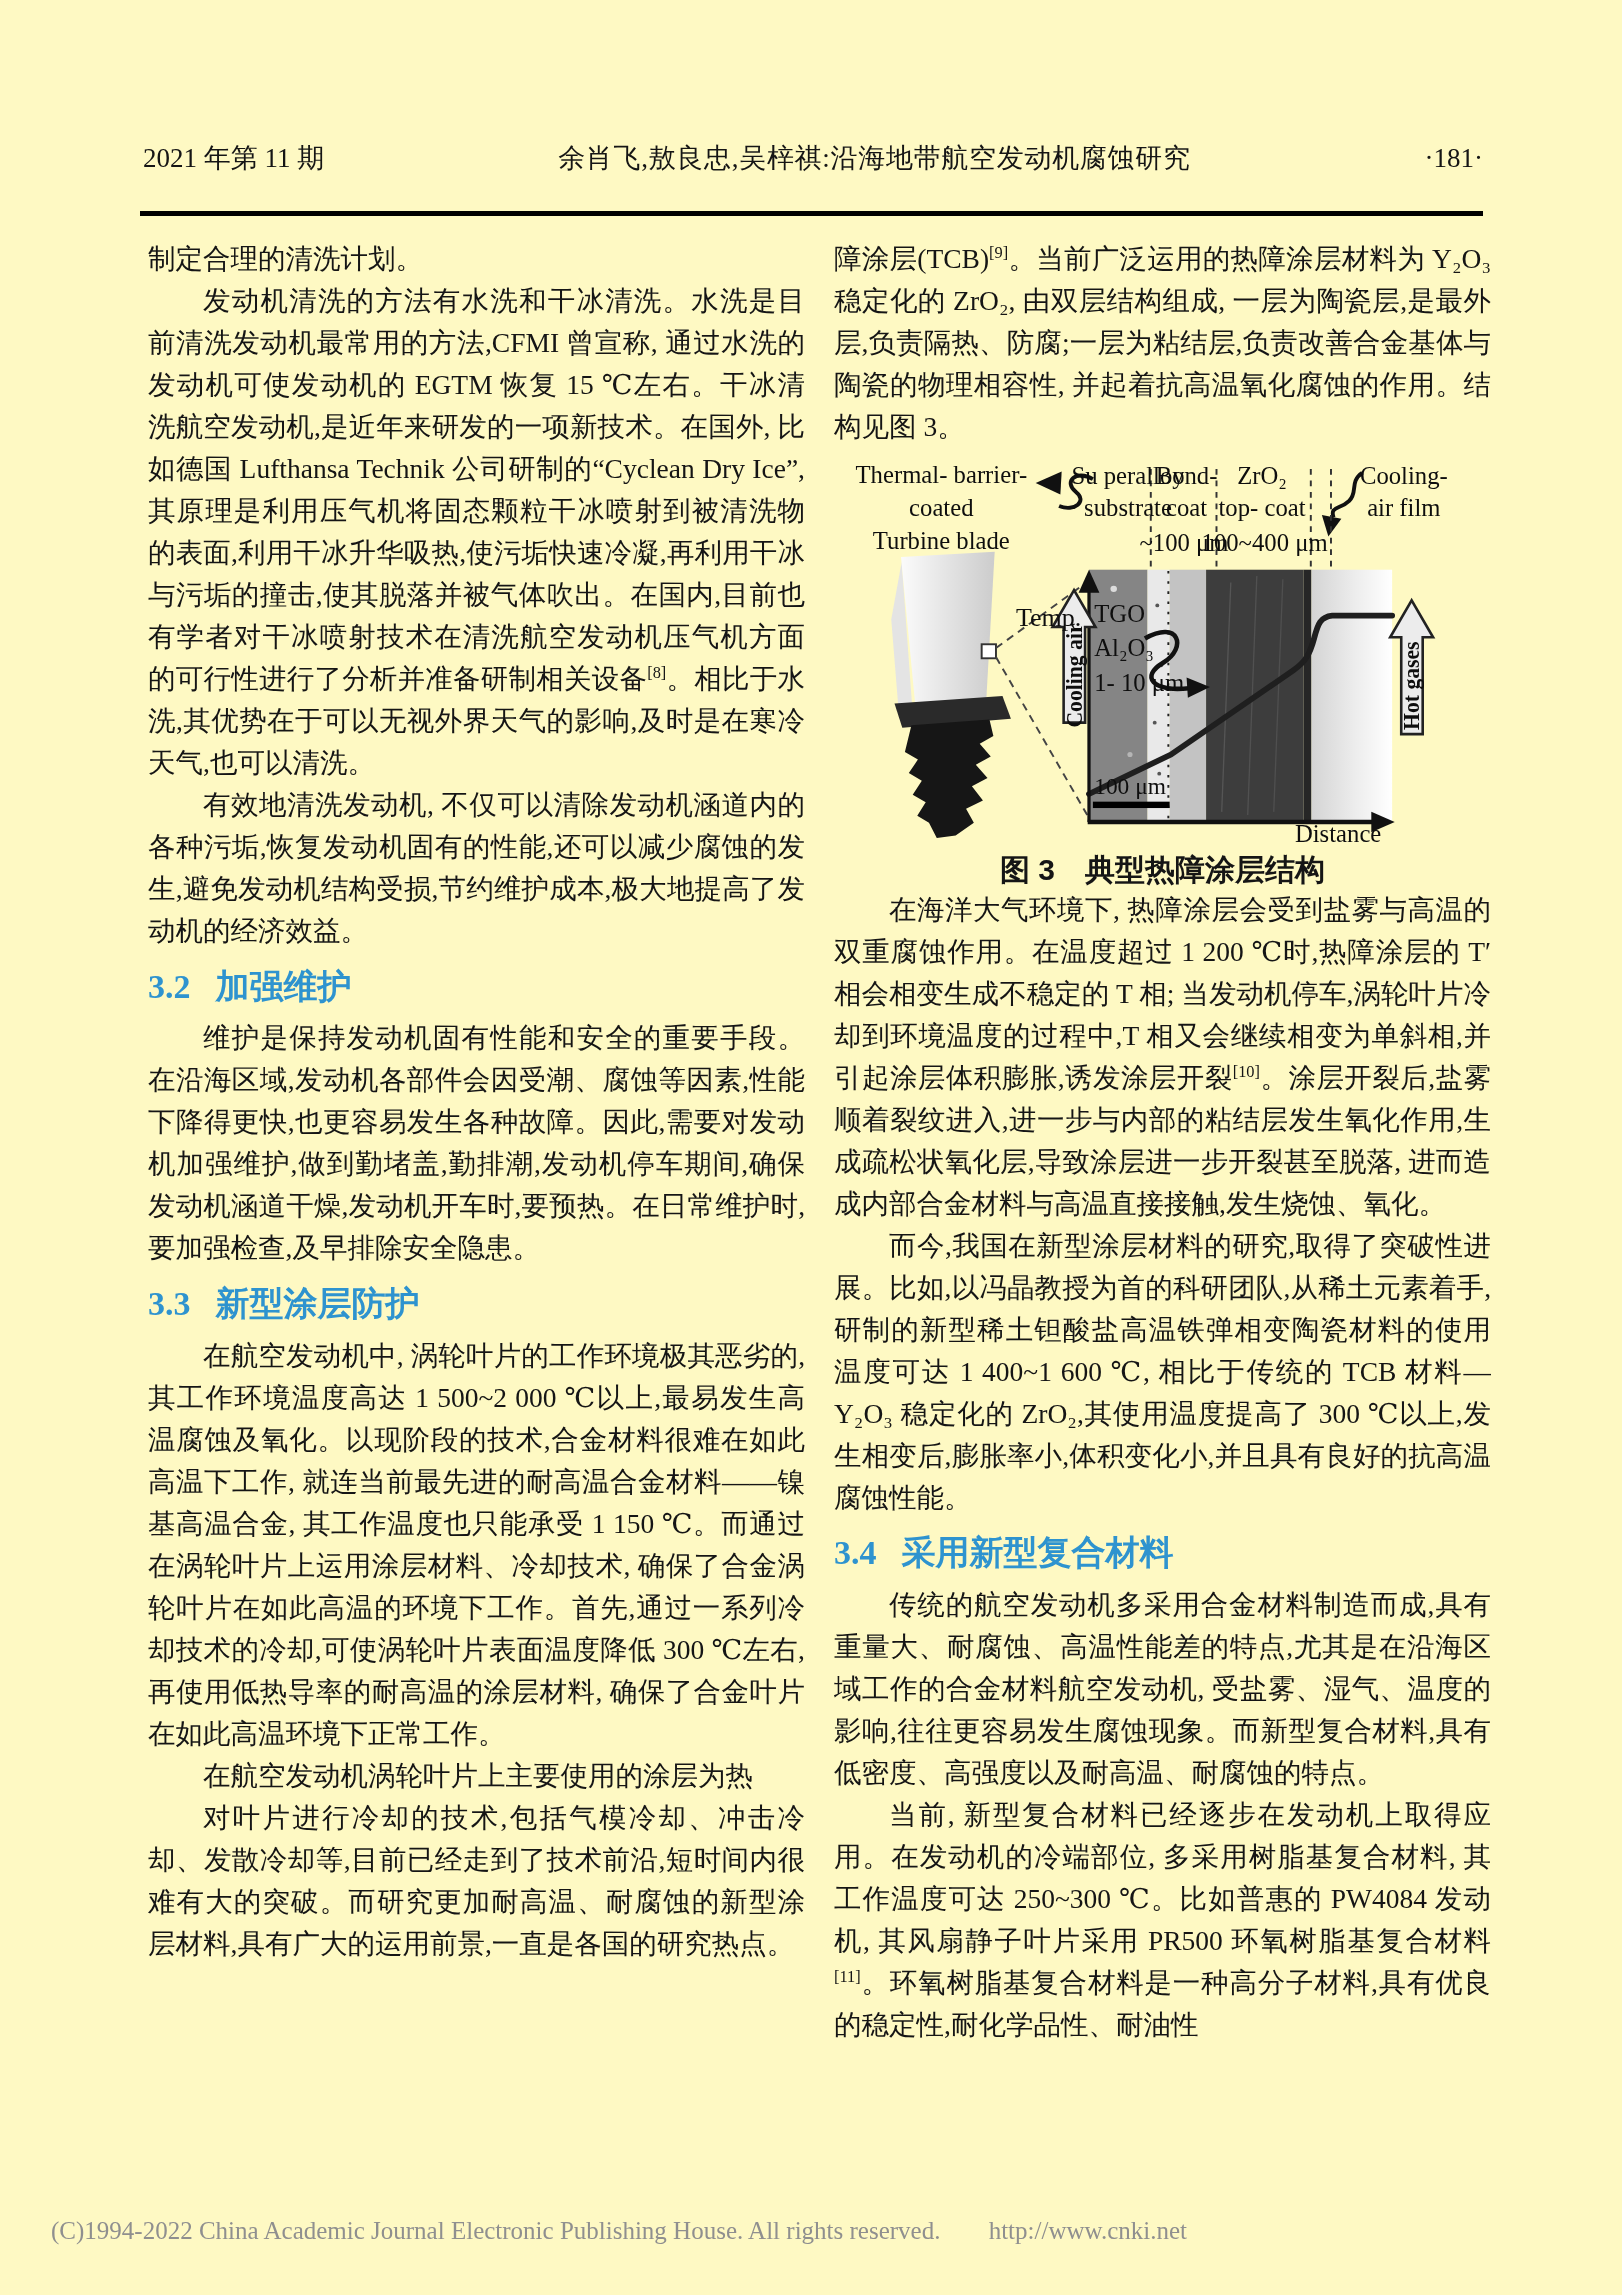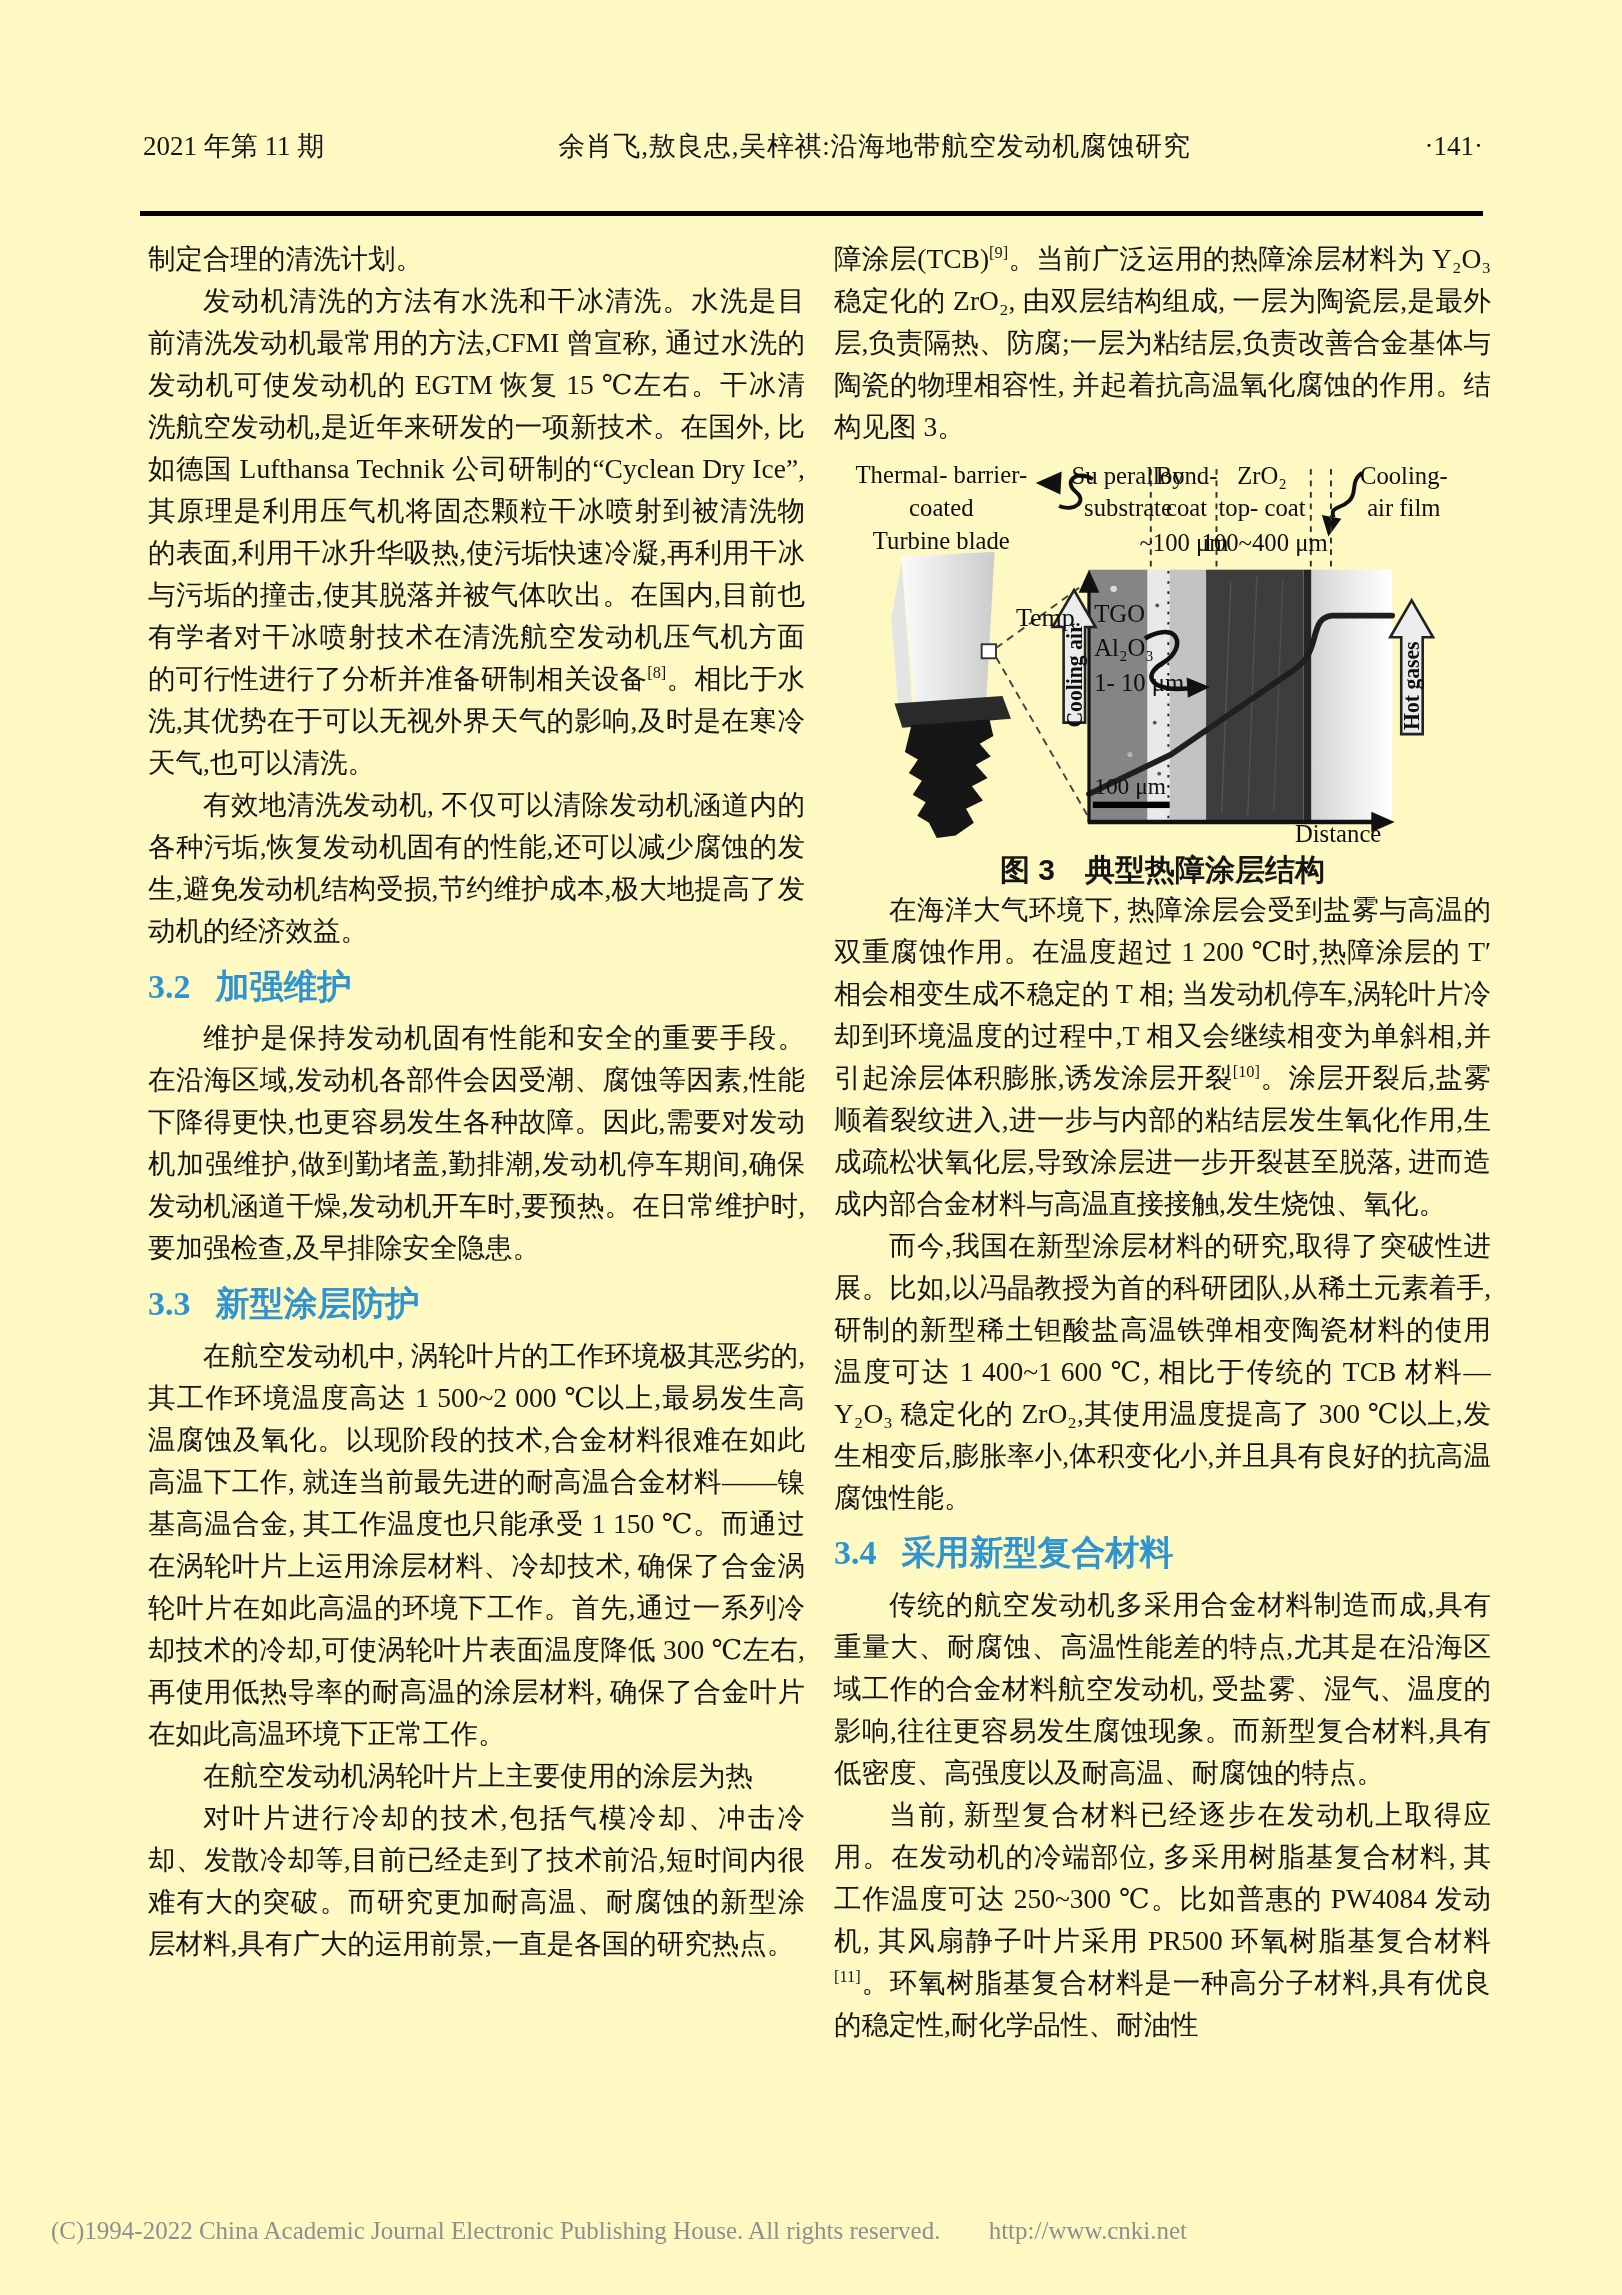--- a/index.html
+++ b/index.html
@@ -1,21 +1,21 @@
 <!DOCTYPE html>
 <html style="--accent: #2e93cf;font-size:10.5px"><head>
 <meta charset="utf-8">
 <style>
   html,body{margin:0;padding:0;background:#e8e8e8;}
   .page{position:relative;width:1623px;height:2295px;background:#fef9c3;overflow:hidden;
         font-family:"Liberation Serif","DejaVu Serif",serif;color:#151515;}
   
   .header{position:absolute;top:128px;left:143px;width:1340px;display:flex;
           justify-content:space-between;align-items:baseline;font-size:27px;}
-  .h-title{letter-spacing:0.7px;}
+  .h-title{letter-spacing:0.7px;margin-top:12px;}
   .rule{position:absolute;top:211px;left:140px;width:1343px;height:4.6px;background:#000;}
   
   .content{position:absolute;top:238px;left:148px;width:1343px;display:flex;gap:29px;align-items:flex-end;}
   .col{width:657px;height:1937px;overflow:hidden;}
   .para{margin:0;font-size:27.5px;line-height:42px;text-align:justify;text-justify:inter-ideograph;
         text-indent:2em;}
   .para.cont{text-indent:0;}
   sup.ref{font-size:16.4px;vertical-align:super;line-height:0;}
   .sec{color:var(--accent,#2e93cf);font-weight:bold;font-size:34px;line-height:47px;
        margin:10.5px 0 7.9px 0;font-family:"Liberation Sans","DejaVu Sans",sans-serif;}
@@ -31,21 +31,21 @@
   .f-url{margin-left:42px;}
 </style>
 </head>
 <body>
 
 <div class="page">
 
   <header class="header">
     <span class="h-issue">2021 年第 11 期</span>
     <span class="h-title">余肖飞,敖良忠,吴梓祺:沿海地带航空发动机腐蚀研究</span>
-    <span class="h-page">·141·</span>
+    <span class="h-page">·181·</span>
   </header>
 
   <div class="rule"></div>
 
   <main class="content">
     <section class="col">
         <p class="para cont">制定合理的清洗计划。</p>
         <p class="para">发动机清洗的方法有水洗和干冰清洗。水洗是目前清洗发动机最常用的方法,CFMI 曾宣称, 通过水洗的发动机可使发动机的 EGTM 恢复 15 ℃左右。干冰清洗航空发动机,是近年来研发的一项新技术。在国外, 比如德国 Lufthansa Technik 公司研制的“Cyclean Dry Ice”,其原理是利用压气机将固态颗粒干冰喷射到被清洗物的表面,利用干冰升华吸热,使污垢快速冷凝,再利用干冰与污垢的撞击,使其脱落并被气体吹出。在国内,目前也有学者对干冰喷射技术在清洗航空发动机压气机方面的可行性进行了分析并准备研制相关设备<sup class="ref">[8]</sup>。相比于水洗,其优势在于可以无视外界天气的影响,及时是在寒冷天气,也可以清洗。</p>
         <p class="para">有效地清洗发动机, 不仅可以清除发动机涵道内的各种污垢,恢复发动机固有的性能,还可以减少腐蚀的发生,避免发动机结构受损,节约维护成本,极大地提高了发动机的经济效益。</p>
         <div class="sec"><span class="sec-num">3.2</span><span class="sec-title">加强维护</span></div>

